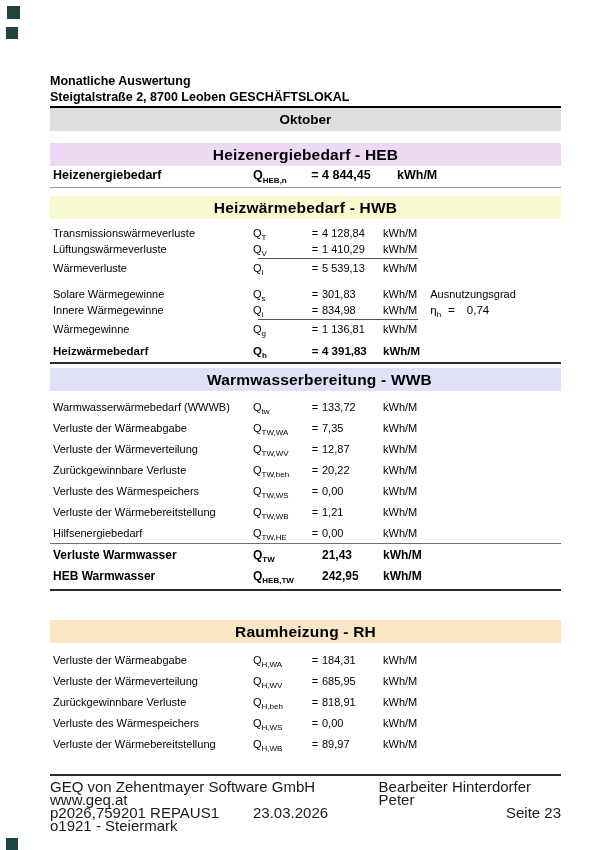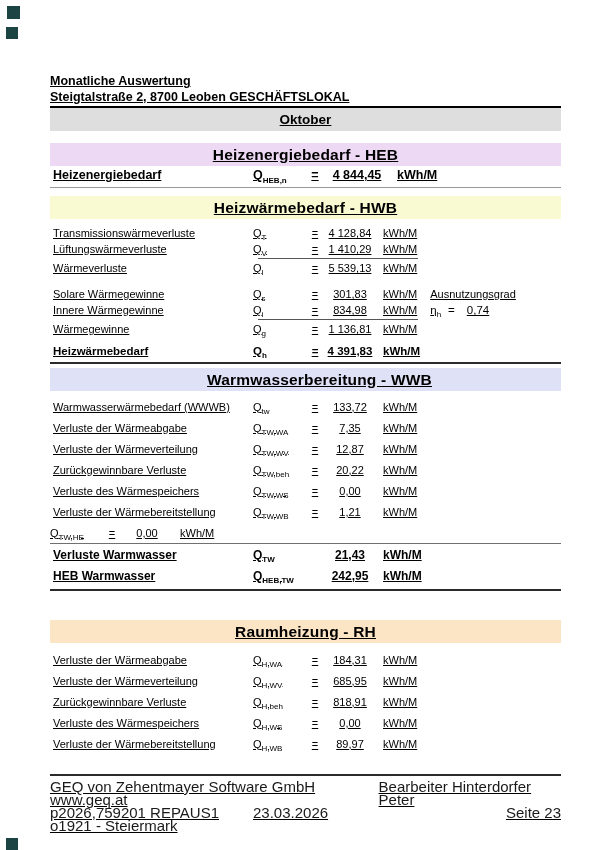--- a/index.html
+++ b/index.html
@@ -2,21 +2,21 @@
 <html style="--month-bar: #dedede; --heb-bar: #eed9f5; --hwb-bar: #fafad2; --wwb-bar: #dfe1f7; --rh-bar: #fce5c4; --corner-mark: #1c4442; --rule-mid: #555555;"><head>
 <meta charset="utf-8">
 <style>
   html,body{margin:0;padding:0;background:#fff;}
   .page{position:relative;width:601px;height:850px;background:#ffffff;overflow:hidden;
         font-family:"Liberation Sans","DejaVu Sans",sans-serif;color:#000;}
   .corner-mark{position:absolute;background:var(--corner-mark,#1c4442);}
   .cm1{left:7px;top:6px;width:13px;height:13px;}
   .cm2{left:6px;top:27px;width:12px;height:12px;}
   .cm3{left:6px;top:838px;width:12px;height:12px;}
-  .content{position:absolute;left:50px;top:0;width:511px;text-decoration:underline;}
+  .content{position:absolute;left:50px;top:0;width:511px;}
   .doc-header{margin-top:73px;}
   .doc-header .hline{font-weight:bold;font-size:12.5px;line-height:16px;}
   .rule-heavy{border-top:2px solid #000;margin-top:1px;}
   .rule-heavy2{border-top:2px solid #2b2b2b;margin-top:3px;}
   .rule-light{border-top:1px solid #999;margin-top:3px;}
   .rule-full{border-top:1px solid #707070;}
   .rule-mid{border-top:1px solid var(--rule-mid,#555);margin:1px 0 1px 208px;width:160px;height:0;}
   .gap{height:10px;}
   .gap.sm{height:6px;}
   .month-bar{background:var(--month-bar,#dedede);height:23px;display:flex;align-items:center;
@@ -37,21 +37,21 @@
   .hwb-rows{padding-top:6px;}
   .wwb-rows{padding-top:5px;}
   .wwb-rows .row{height:21px;}
   .wwb-rows .row.bold{font-size:12px;}
   .rh-rows{padding-top:6px;}
   .rh-rows .row{height:21px;}
   .lbl{width:200px;padding-left:3px;overflow:hidden;}
   .sym{width:55px;}
   sub{font-size:8px;line-height:0;}
   .eq{width:14px;text-align:center;}
-  .val{width:56px;text-align:center;}
+  .val{width:56px;text-align:left;}
   .unit{padding-left:5px;}
   .note{margin-left:13px;font-weight:normal;font-size:11px;}
   .eta{margin-left:13px;font-weight:normal;font-size:11.5px;}
   .eta .eq2{display:inline-block;margin:0 12px 0 7px;}
   .footer{margin-top:20px;}
   .f-line{display:flex;font-size:15px;line-height:13px;color:#1a1a1a;}
   .f-line.first{margin-top:4px;}
   .f-proj{width:203px;}
   .spacer{flex:1;}
 </style>
@@ -189,20 +189,21 @@
           <span class="unit">kWh/M</span>
         </div>
         <div class="row">
           <span class="lbl">Verluste der Wärmebereitstellung</span>
           <span class="sym">Q<sub>TW,WB</sub></span>
           <span class="eq">=</span>
           <span class="val">1,21</span>
           <span class="unit">kWh/M</span>
         </div>
         <div class="row">
+          <span class="lbl">Hilfsenergiebedarf</span>
           <span class="sym">Q<sub>TW,HE</sub></span>
           <span class="eq">=</span>
           <span class="val">0,00</span>
           <span class="unit">kWh/M</span>
         </div>
         <div class="rule-full"></div>
         <div class="row bold">
           <span class="lbl">Verluste Warmwasser</span>
           <span class="sym">Q<sub>TW</sub></span>
           <span class="eq"></span>

